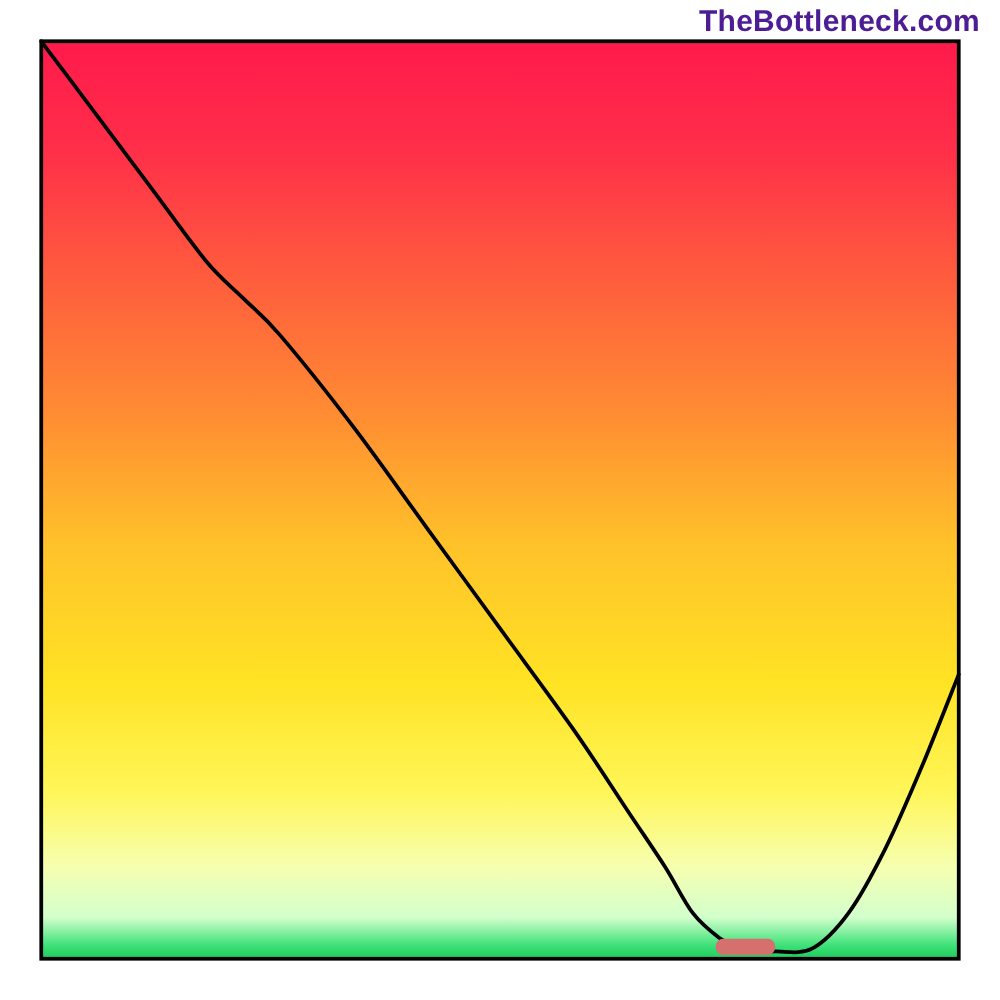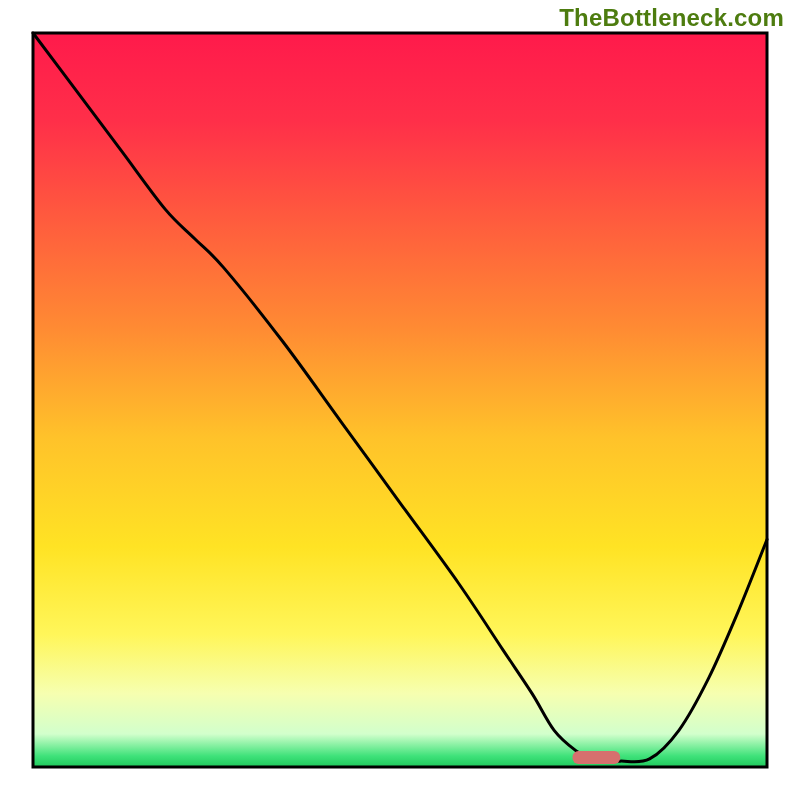--- a/index.html
+++ b/index.html
@@ -14,21 +14,21 @@
     position: relative;
     width: 800px;
     height: 800px;
   }
   .watermark {
     position: absolute;
     top: 4px;
     right: 16px;
     font-size: 24px;
     font-weight: 600;
-    color: #4d7c0f;
+    color: #4c1d95;
     letter-spacing: 0.2px;
   }
   svg.chart {
     position: absolute;
     top: 0;
     left: 0;
   }
 </style>
 </head>
 <body>

